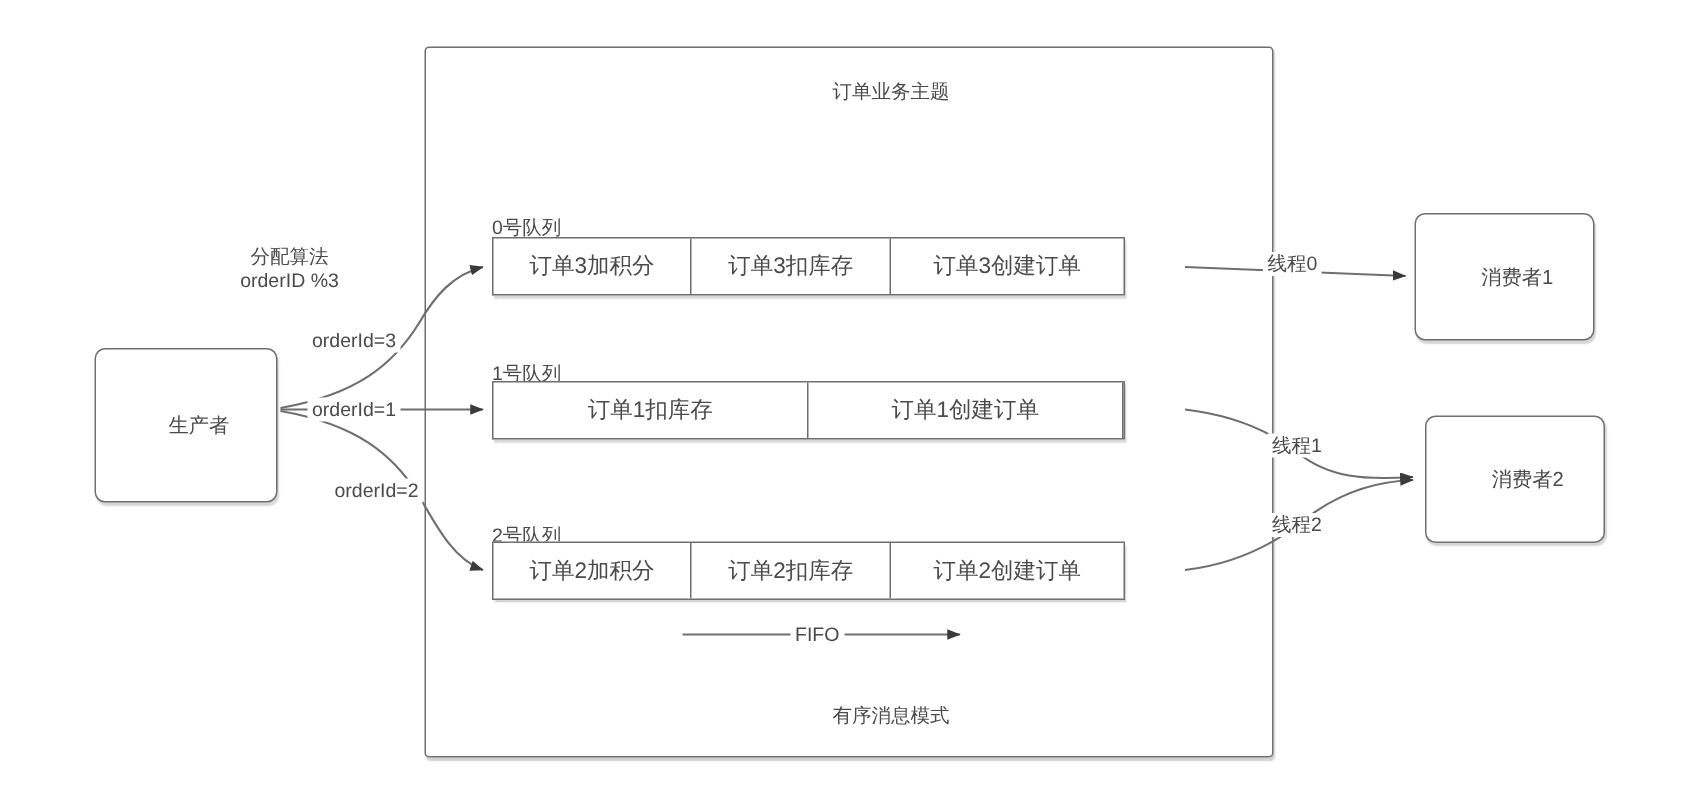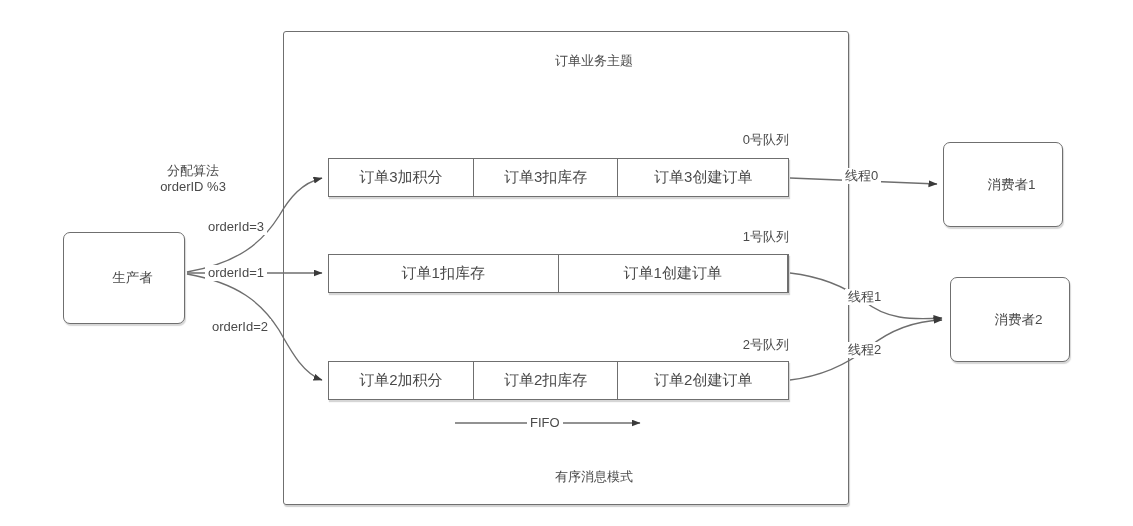--- a/index.html
+++ b/index.html
@@ -46,39 +46,39 @@
     border-radius:7px;
     background:var(--bg);
     box-shadow:1px 2px 1px rgba(120,120,120,0.3);
     display:flex;align-items:center;justify-content:center;
     font-size:13.5px;
     z-index:3;
     padding-left:17px;
   }
   .queue{
     position:absolute;
-    left:328px;width:461px;height:39px;
+    left:328px;width:422px;height:39px;
     border:1.4px solid var(--border);
     background:var(--bg);
     box-shadow:1px 2px 1px rgba(120,120,120,0.3);
     display:flex;
     z-index:3;
   }
   .queue .cell{
     display:flex;align-items:center;justify-content:center;
     font-size:15px;
     color:var(--text);
     border-right:1.4px solid var(--border);
   }
   .queue .cell:nth-child(1){flex:145 0 0;}
   .queue .cell:nth-child(2){flex:145 0 0;}
   .queue .cell:nth-child(3){flex:171 0 0;border-right:none;}
   .queue-label{
     position:absolute;left:328px;width:461px;
-    text-align:right;font-size:13px;line-height:16px;z-index:3;
+    text-align:left;font-size:13px;line-height:16px;z-index:3;margin-top:12px;
   }
   .center-lbl{
     position:absolute;left:283px;width:622px;
     text-align:center;font-size:13px;line-height:16px;z-index:3;
   }
 </style>
 </head>
 <body>
 
 <div id="stage">
@@ -97,32 +97,32 @@
       <path d="M 790 273 C 824 277, 847 288, 864 301 C 886 319, 910 320, 942 318" marker-end="url(#arrow)"></path>
       <path d="M 790 380 C 824 376, 849 363, 869 347 C 889 331, 913 321, 942 320" marker-end="url(#arrow)"></path>
       <path d="M 455 423 L 640 423" marker-end="url(#arrow)"></path>
     </g>
   </svg>
 
   <div class="container-box"></div>
   <div class="center-lbl" style="top:53px;">订单业务主题</div>
   <div class="center-lbl" style="top:469px;">有序消息模式</div>
 
-  <div class="node" style="left:63px;top:232px;width:122px;height:92px;">
+  <div class="node" style="left:63px;top:232px;width:122px;height:103px;">
     <span>生产者</span>
   </div>
 
   <div class="lbl" style="left:133px;top:163px;width:120px;">
     <div>分配算法</div>
     <div>orderID %3</div>
   </div>
 
   <div class="lbl on-line" style="left:205px;top:219px;">orderId=3</div>
   <div class="lbl on-line" style="left:205px;top:265px;">orderId=1</div>
-  <div class="lbl on-line" style="left:209px;top:319px;">orderId=2</div>
+  <div class="lbl on-line" style="left:220px;top:319px;">orderId=2</div>
 
   <div class="queue-label" style="top:132px;">0号队列</div>
   <div class="queue" style="top:158px;">
     <div class="cell">订单3加积分</div>
     <div class="cell">订单3扣库存</div>
     <div class="cell">订单3创建订单</div>
   </div>
 
   <div class="queue-label" style="top:229px;">1号队列</div>
   <div class="queue" style="top:254px;">

